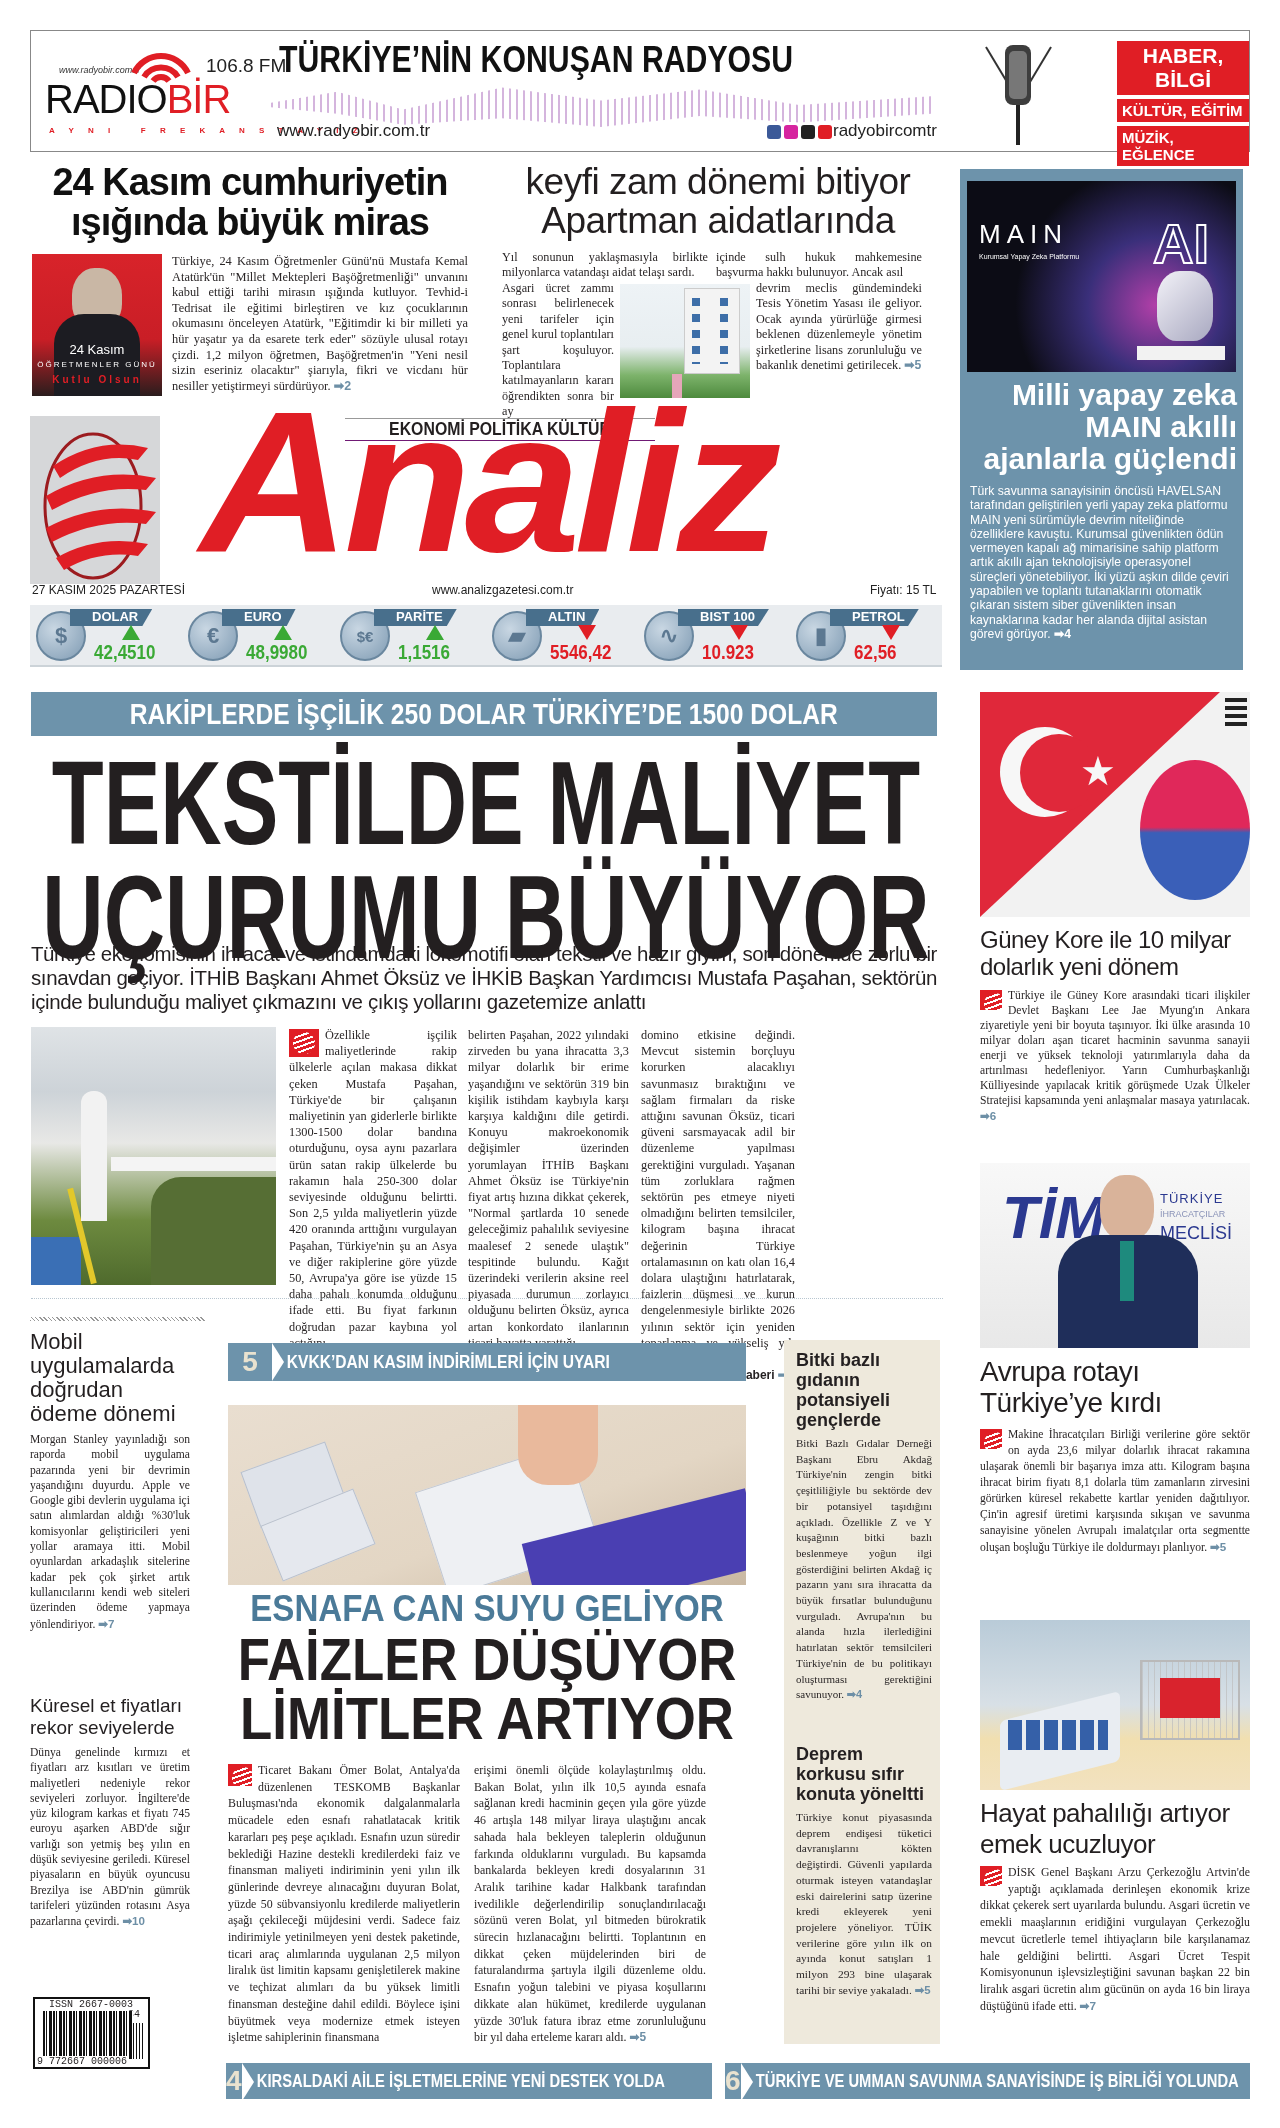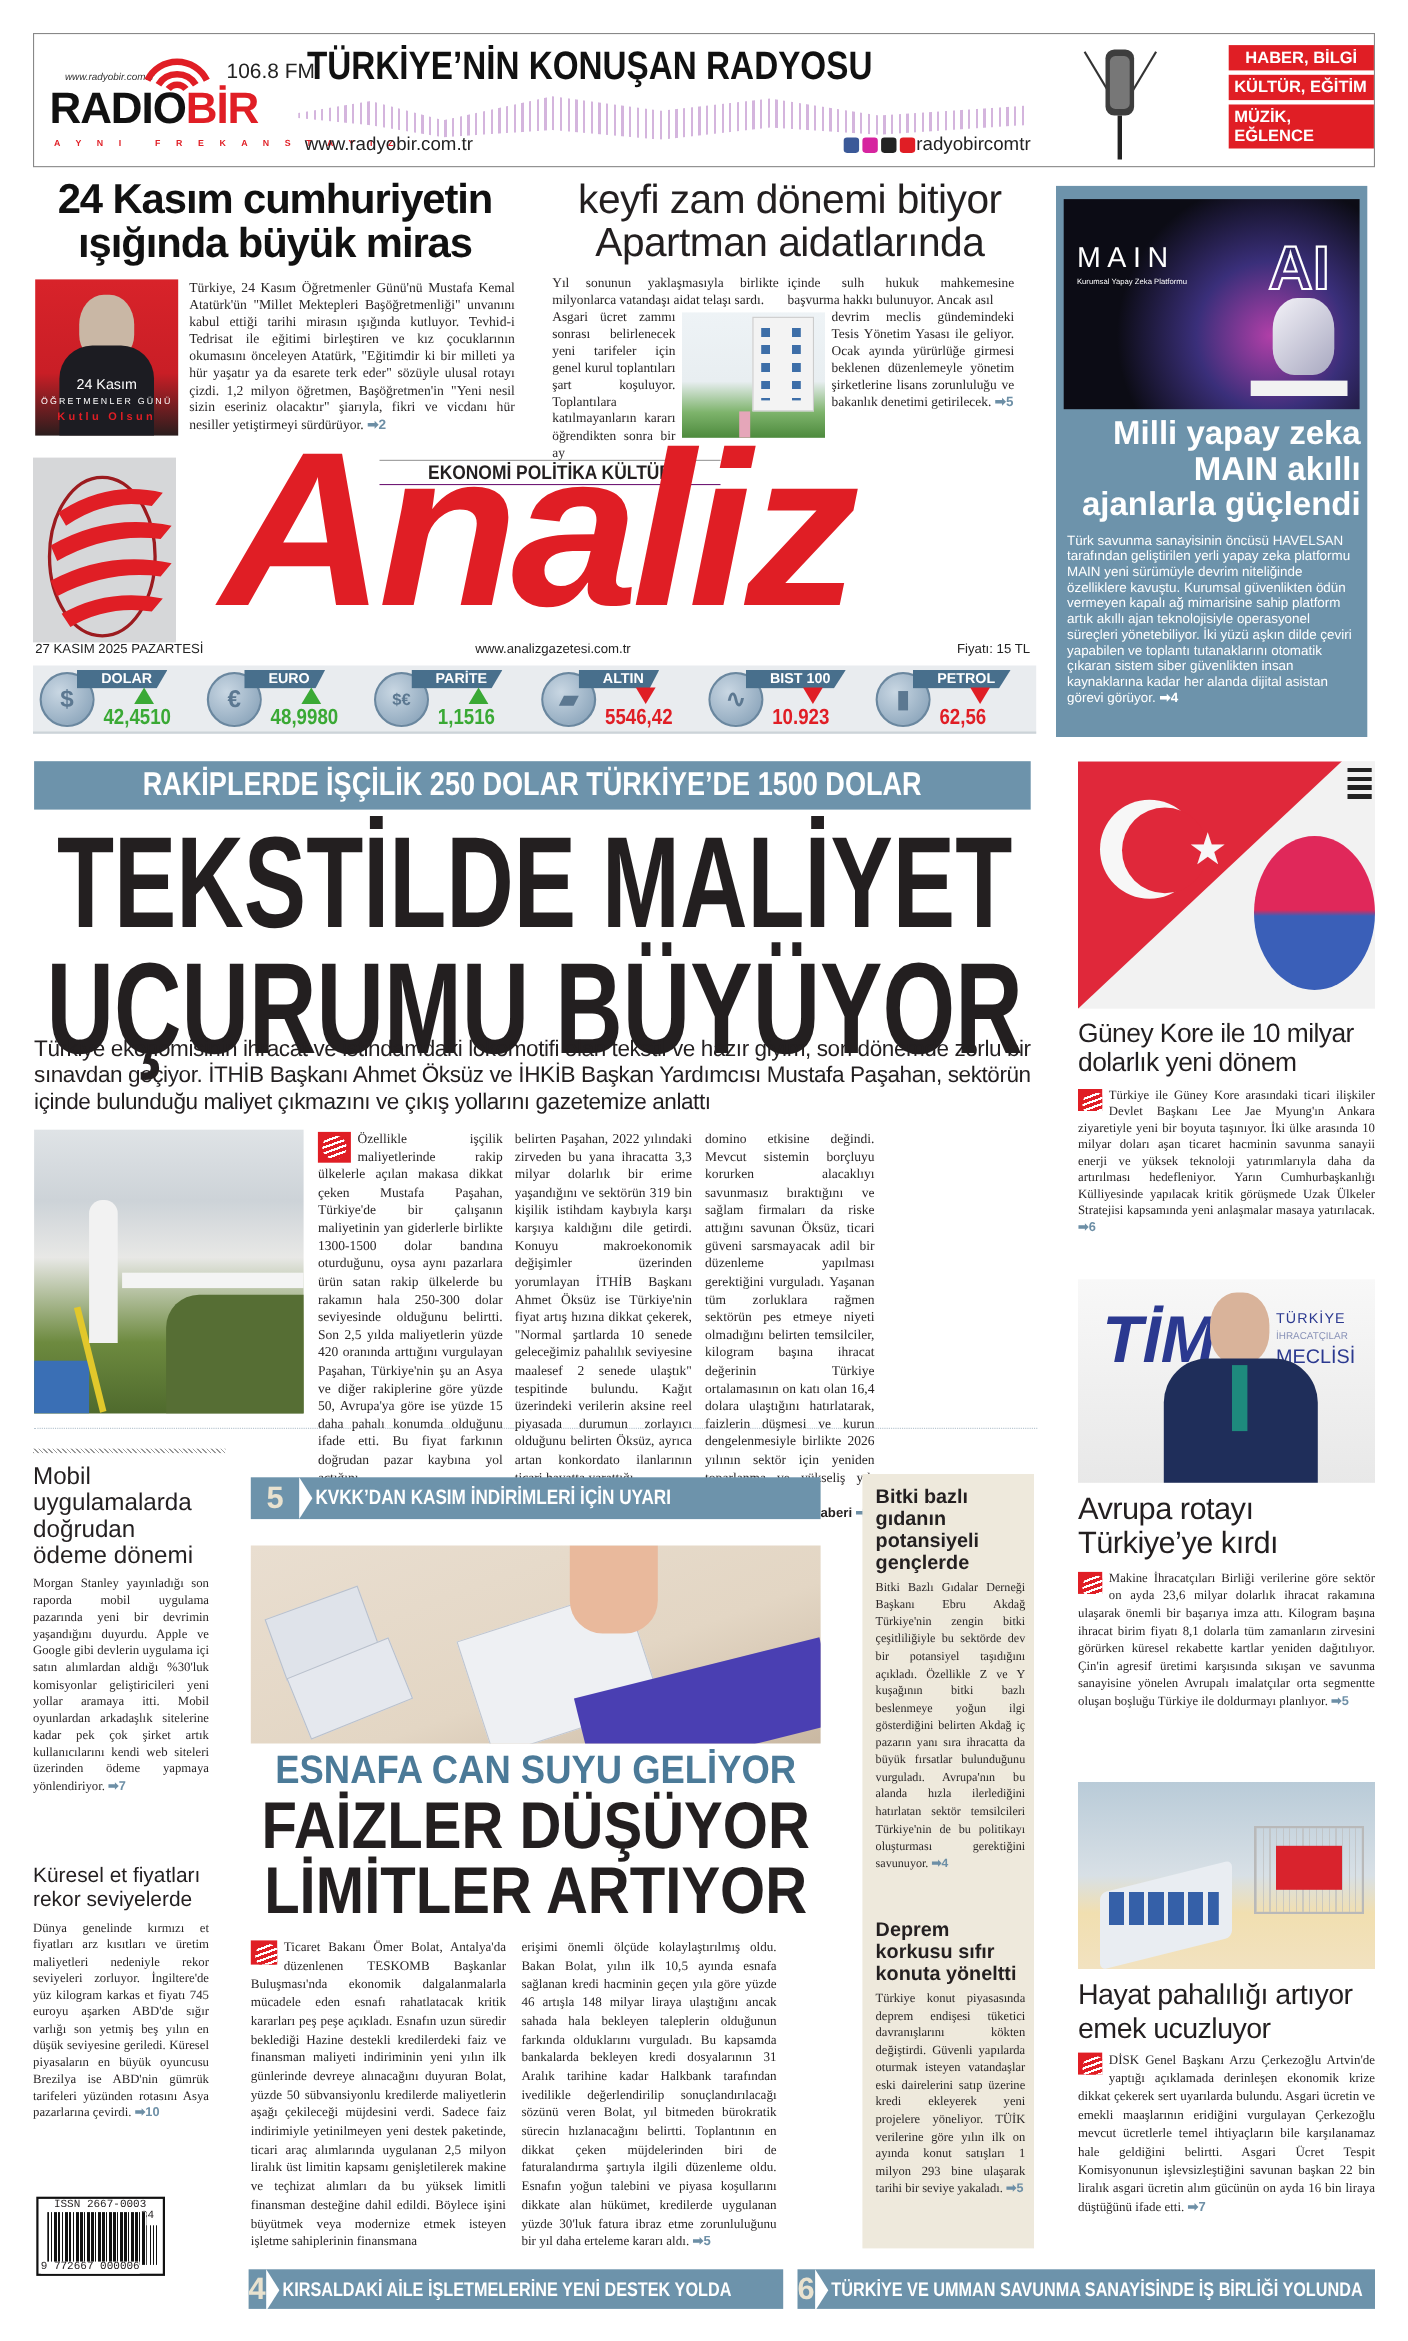--- a/index.html
+++ b/index.html
@@ -34,21 +34,21 @@
 <div id="ad" class="abs">
   <div class="abs sans" style="left:28px;top:34px;font-size:9px;font-style:italic;color:#333">www.radyobir.com.tr</div>
   <div class="abs" style="left:95px;top:12px;width:70px;height:40px">
     <svg width="70" height="40" viewBox="0 0 70 40">
         <path d="M8 30 A30 30 0 0 1 62 30" stroke="#e01e25" stroke-width="6" fill="none"></path>
         <path d="M18 34 A20 20 0 0 1 52 34" stroke="#e01e25" stroke-width="6" fill="none"></path>
         <path d="M27 38 A10 10 0 0 1 43 38" stroke="#e01e25" stroke-width="6" fill="none"></path>
       </svg>
   </div>
   <div class="abs sans" style="left:175px;top:24px;font-size:19px;color:#222">106.8 FM</div>
-  <div class="abs sans" style="left:14px;top:46px;font-size:40px;font-weight:700;letter-spacing:-1px;line-height:44px">
+  <div class="abs sans" style="left:14px;top:46px;font-size:40px;font-weight:400;letter-spacing:-1px;line-height:44px">
     <span style="color:#111">RADIO</span><span style="color:#e01e25">BİR</span>
   </div>
   <div class="abs sans" style="left:18px;top:95px;font-size:8px;font-weight:bold;color:#e01e25;letter-spacing:6px;white-space:pre">A Y N I   F R E K A N S T A Y I Z</div>
   <div class="abs cond" style="left:248px;top:8px;font-size:36px;color:#111;white-space:nowrap;transform:scaleX(.84)">TÜRKİYE’NİN KONUŞAN RADYOSU</div>
   <div class="abs" style="left:240px;top:52px;width:660px;height:44px;background:repeating-linear-gradient(90deg,rgba(160,90,180,.45) 0 2px,transparent 2px 7px);clip-path:polygon(0 45%,10% 20%,20% 60%,35% 10%,50% 40%,65% 15%,80% 50%,100% 30%,100% 70%,80% 90%,65% 75%,50% 100%,35% 80%,20% 95%,10% 70%,0 55%)"></div>
   <div class="abs sans" style="left:246px;top:90px;font-size:17px;color:#222">www.radyobir.com.tr</div>
   <div class="abs" style="left:736px;top:94px;display:flex;gap:3px">
     <span style="width:14px;height:14px;background:#3b5998;border-radius:3px;display:inline-block"></span>
     <span style="width:14px;height:14px;background:#d6249f;border-radius:3px;display:inline-block"></span>
     <span style="width:14px;height:14px;background:#222;border-radius:3px;display:inline-block"></span>
@@ -58,21 +58,21 @@
   <div class="abs" style="left:950px;top:6px;width:75px;height:110px">
     <svg width="75" height="110" viewBox="0 0 75 110">
         <line x1="5" y1="10" x2="35" y2="60" stroke="#333" stroke-width="2"></line>
         <line x1="70" y1="10" x2="40" y2="60" stroke="#333" stroke-width="2"></line>
         <rect x="24" y="8" width="26" height="60" rx="8" fill="#3d3d3d"></rect>
         <rect x="28" y="14" width="18" height="48" rx="5" fill="#777"></rect>
         <line x1="37" y1="68" x2="37" y2="108" stroke="#222" stroke-width="4"></line>
       </svg>
   </div>
   <div class="abs" style="left:1086px;top:10px;display:flex;flex-direction:column;gap:4px">
-    <div class="sans" style="background:#e01e25;color:#fff;font-weight:bold;font-size:15px;padding:3px 7px;text-align:center">HABER, BİLGİ</div>
+    <div class="sans" style="background:#e01e25;color:#fff;font-weight:bold;font-size:21px;padding:3px 7px;text-align:center">HABER, BİLGİ</div>
     <div class="sans" style="background:#e01e25;color:#fff;font-weight:bold;font-size:15px;padding:3px 5px;text-align:left">KÜLTÜR, EĞİTİM</div>
     <div class="sans" style="background:#e01e25;color:#fff;font-weight:bold;font-size:15px;padding:3px 5px;text-align:left">MÜZİK, EĞLENCE</div>
   </div>
 </div>
 
 <div class="abs" style="left:30px;top:162px;width:440px">
   <div class="sans" style="font-size:38px;font-weight:900;line-height:40px;text-align:center;letter-spacing:-1px;color:#111">
     <div>24 Kasım cumhuriyetin</div>
       <div>ışığında büyük miras</div>
   </div>

